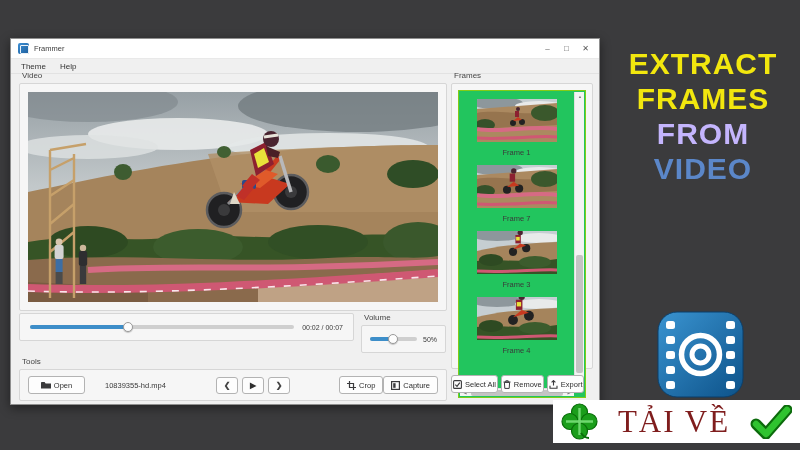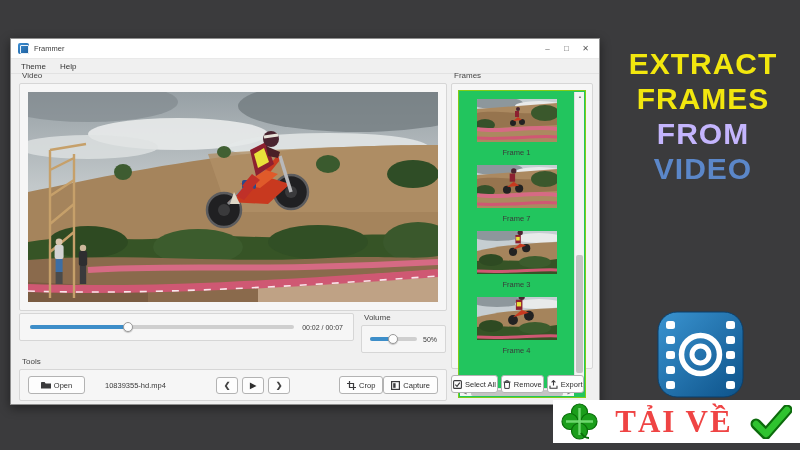--- a/index.html
+++ b/index.html
@@ -78,22 +78,22 @@
   .frames-btns .btn { padding:0 1px; height:18px; }
 
   
   .promo { position:absolute; left:606px; top:46px; width:194px; text-align:center;
            font-weight:bold; font-size:30px; line-height:35px; letter-spacing:1px; }
 
   
   .app-badge { position:absolute; left:657px; top:311px; width:87px; height:87px; }
   .footer-bar { position:absolute; left:553px; top:400px; width:247px; height:43px; background:#ffffff;
                 display:flex; align-items:center; padding:0 8px; gap:9px; }
-  .download-text { font-family:"Liberation Serif", serif; font-weight:bold; font-size:31px;
-                   color:#ef4444; letter-spacing:2px; flex:1; text-align:center; }
+  .download-text { font-family:"Liberation Serif", serif; font-weight:normal; font-size:31px;
+                   color:#7f1d1d; letter-spacing:2px; flex:1; text-align:center; }
 </style>
 </head>
 <body>
 
 <div class="stage">
 
   <div class="window">
 
     <div class="titlebar">
       <span class="app-ic"></span>

